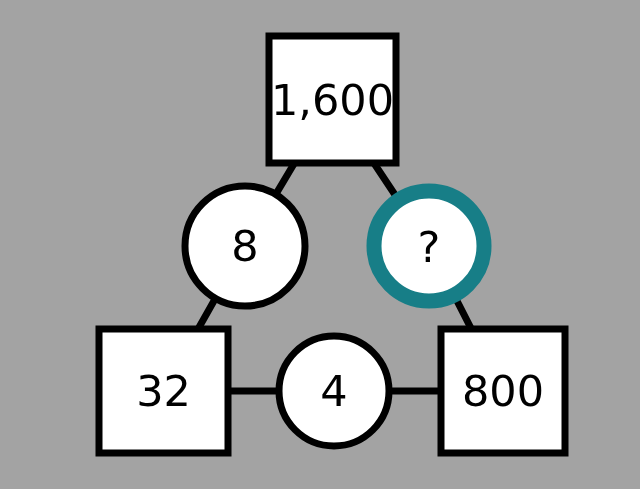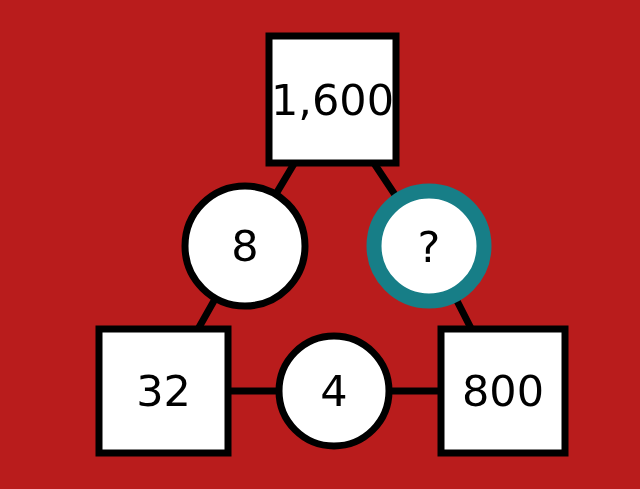--- a/index.html
+++ b/index.html
@@ -4,21 +4,21 @@
 <style>
   html, body {
     margin: 0;
     padding: 0;
     background: #ffffff;
   }
   .stage {
     position: relative;
     width: 640px;
     height: 489px;
-    background: #b91c1c;
+    background: #a3a3a3;
     overflow: hidden;
   }
   svg {
     display: block;
     width: 640px;
     height: 489px;
   }
   .node-value {
     font-family: "DejaVu Sans", "Liberation Sans", sans-serif;
     font-size: 43px;

